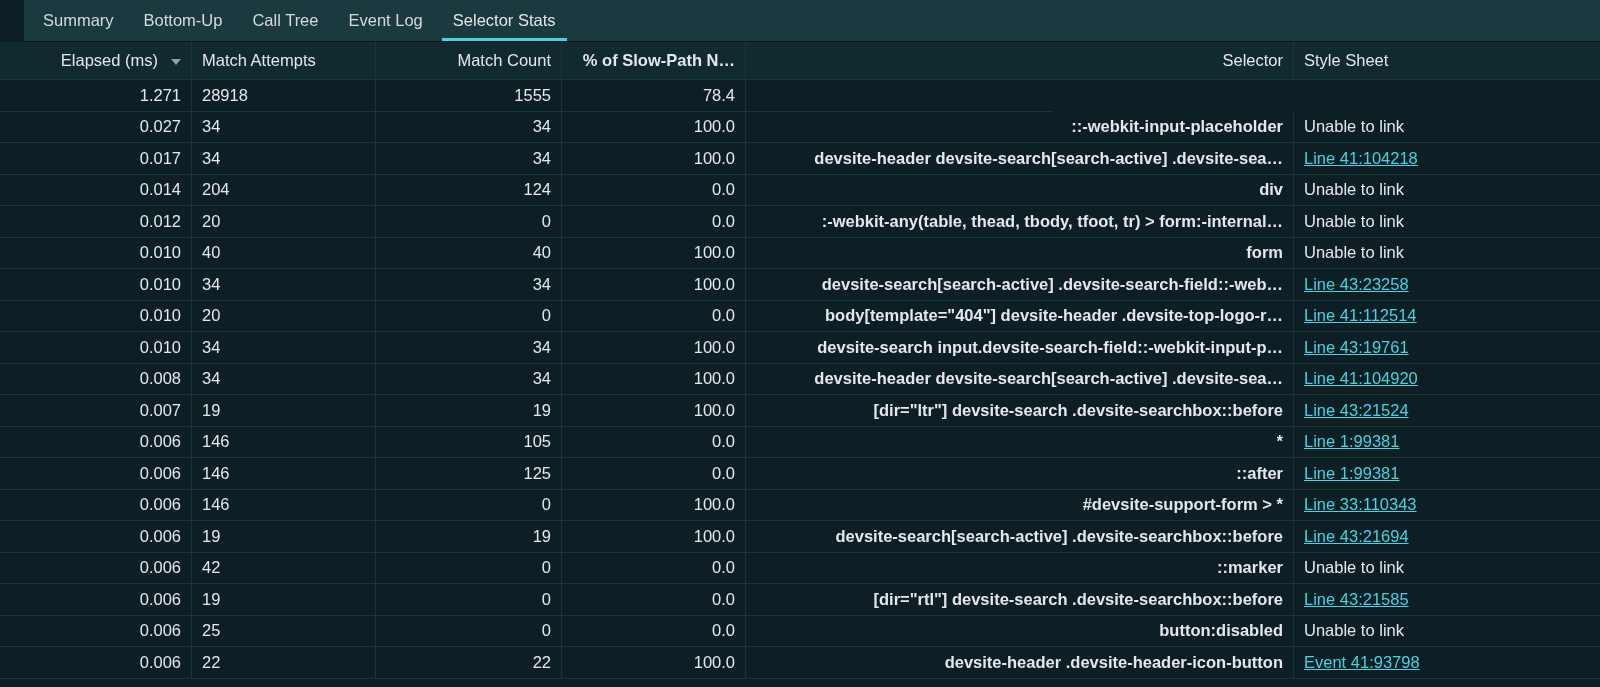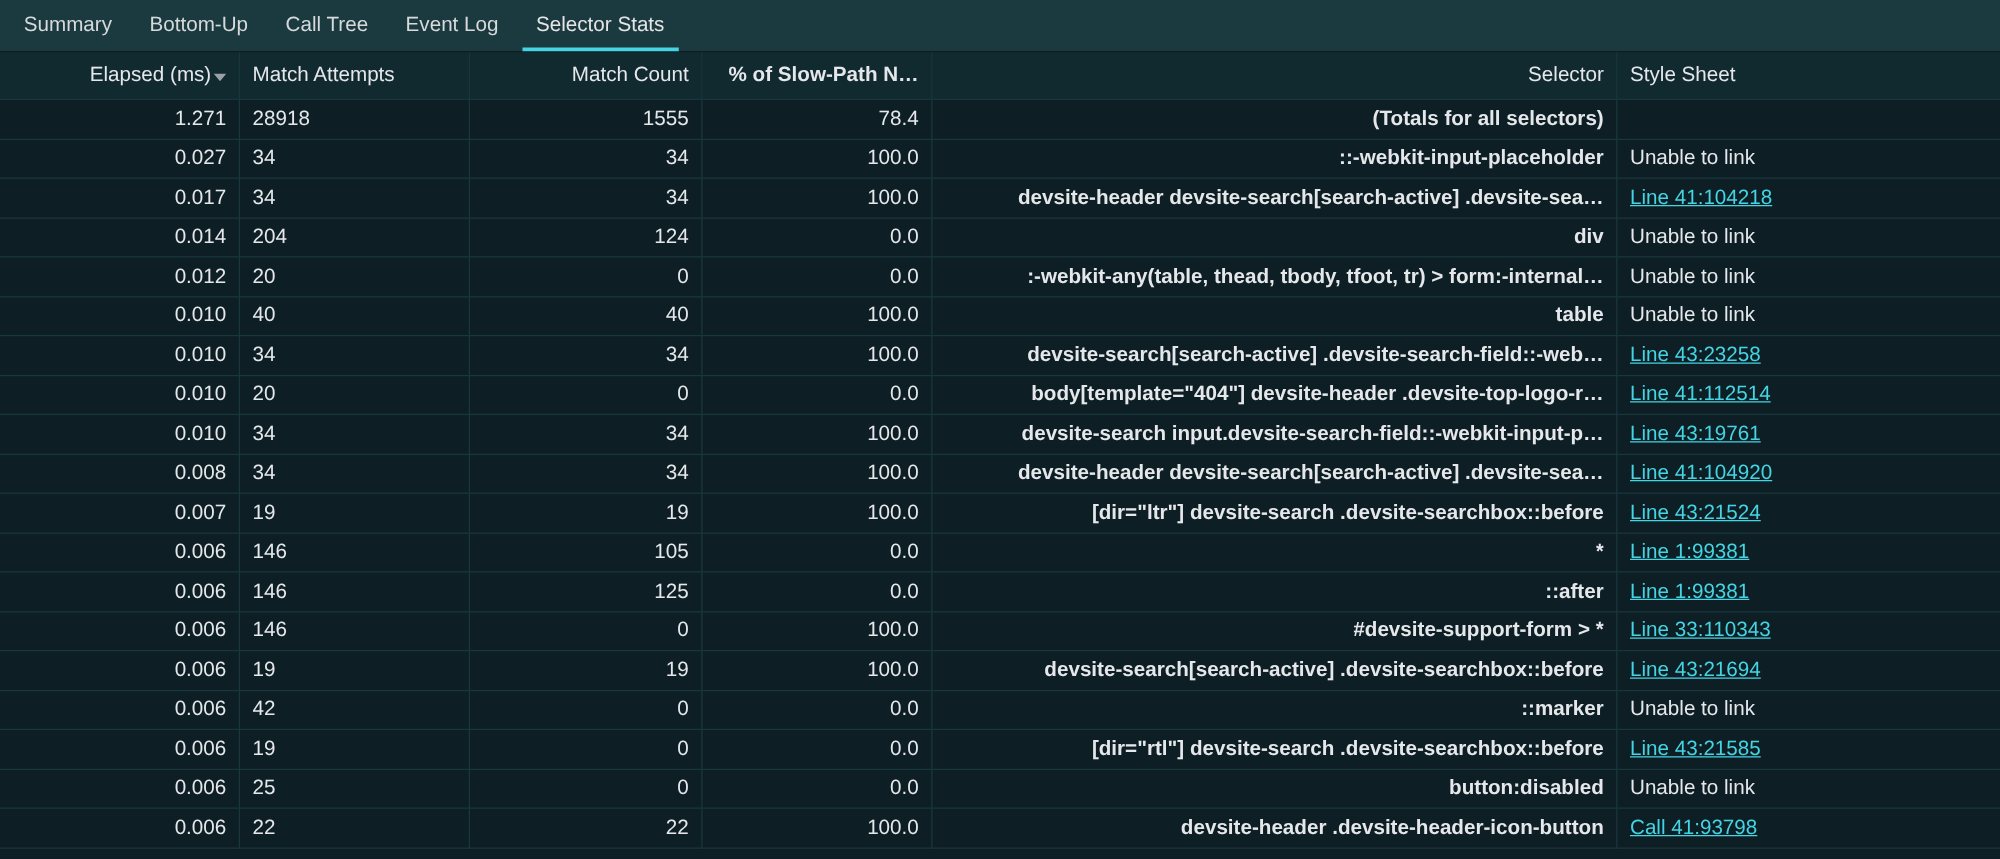--- a/index.html
+++ b/index.html
@@ -14,20 +14,21 @@
     color: #e5e7eb;
     overflow: hidden;
   }
   .tab-strip {
     display: flex;
     align-items: center;
     height: 42px;
     background: #1a3a40;
     border-bottom: 1px solid #0a1518;
     padding: 0 4px;
+    margin-left: 24px;
   }
   .tab {
     padding: 0 15px;
     height: 100%;
     display: flex;
     align-items: center;
     color: #d7d9db;
     cursor: pointer;
     position: relative;
   }
@@ -72,21 +73,21 @@
   }
   .c0 { width: 192px; justify-content: flex-end; }
   .c1 { width: 184px; justify-content: flex-start; }
   .c2 { width: 186px; justify-content: flex-end; }
   .c3 { width: 184px; justify-content: flex-end; }
   .c4 { width: 548px; justify-content: flex-end; }
   .c5 { width: 306px; justify-content: flex-start; border-right: none; }
   .hdr-sort {
     display: inline-flex;
     align-items: center;
-    gap: 2px;
+    gap: 13px;
   }
   .sort-icon {
     width: 0; height: 0;
     border-left: 5px solid transparent;
     border-right: 5px solid transparent;
     border-top: 6px solid #9aa0a6;
     margin-top: 2px;
   }
   .ellipsis {
     overflow: hidden;
@@ -156,23 +157,20 @@
         </div>
         <div class="cell c1">
           <span>28918</span>
         </div>
         <div class="cell c2">
           <span>1555</span>
         </div>
         <div class="cell c3">
           <span>78.4</span>
         </div>
-        <div class="cell c4">
-          <span class="ellipsis">(Totals for all selectors)</span>
-        </div>
         <div class="cell c5"></div>
       </div>
       <div class="data-row">
         <div class="cell c0">
           <span>0.027</span>
         </div>
         <div class="cell c1">
           <span>34</span>
         </div>
         <div class="cell c2">
@@ -255,21 +253,21 @@
         <div class="cell c1">
           <span>40</span>
         </div>
         <div class="cell c2">
           <span>40</span>
         </div>
         <div class="cell c3">
           <span>100.0</span>
         </div>
         <div class="cell c4">
-          <span class="ellipsis">table</span>
+          <span class="ellipsis">form</span>
         </div>
         <div class="cell c5">
           <span class="muted">Unable to link</span>
         </div>
       </div>
       <div class="data-row">
         <div class="cell c0">
           <span>0.010</span>
         </div>
         <div class="cell c1">
@@ -518,17 +516,17 @@
         <div class="cell c2">
           <span>22</span>
         </div>
         <div class="cell c3">
           <span>100.0</span>
         </div>
         <div class="cell c4">
           <span class="ellipsis">devsite-header .devsite-header-icon-button</span>
         </div>
         <div class="cell c5">
-          <span class="link">Call 41:93798</span>
+          <span class="link">Event 41:93798</span>
         </div>
       </div>
     </div>
 </div>
 
 </body></html>

